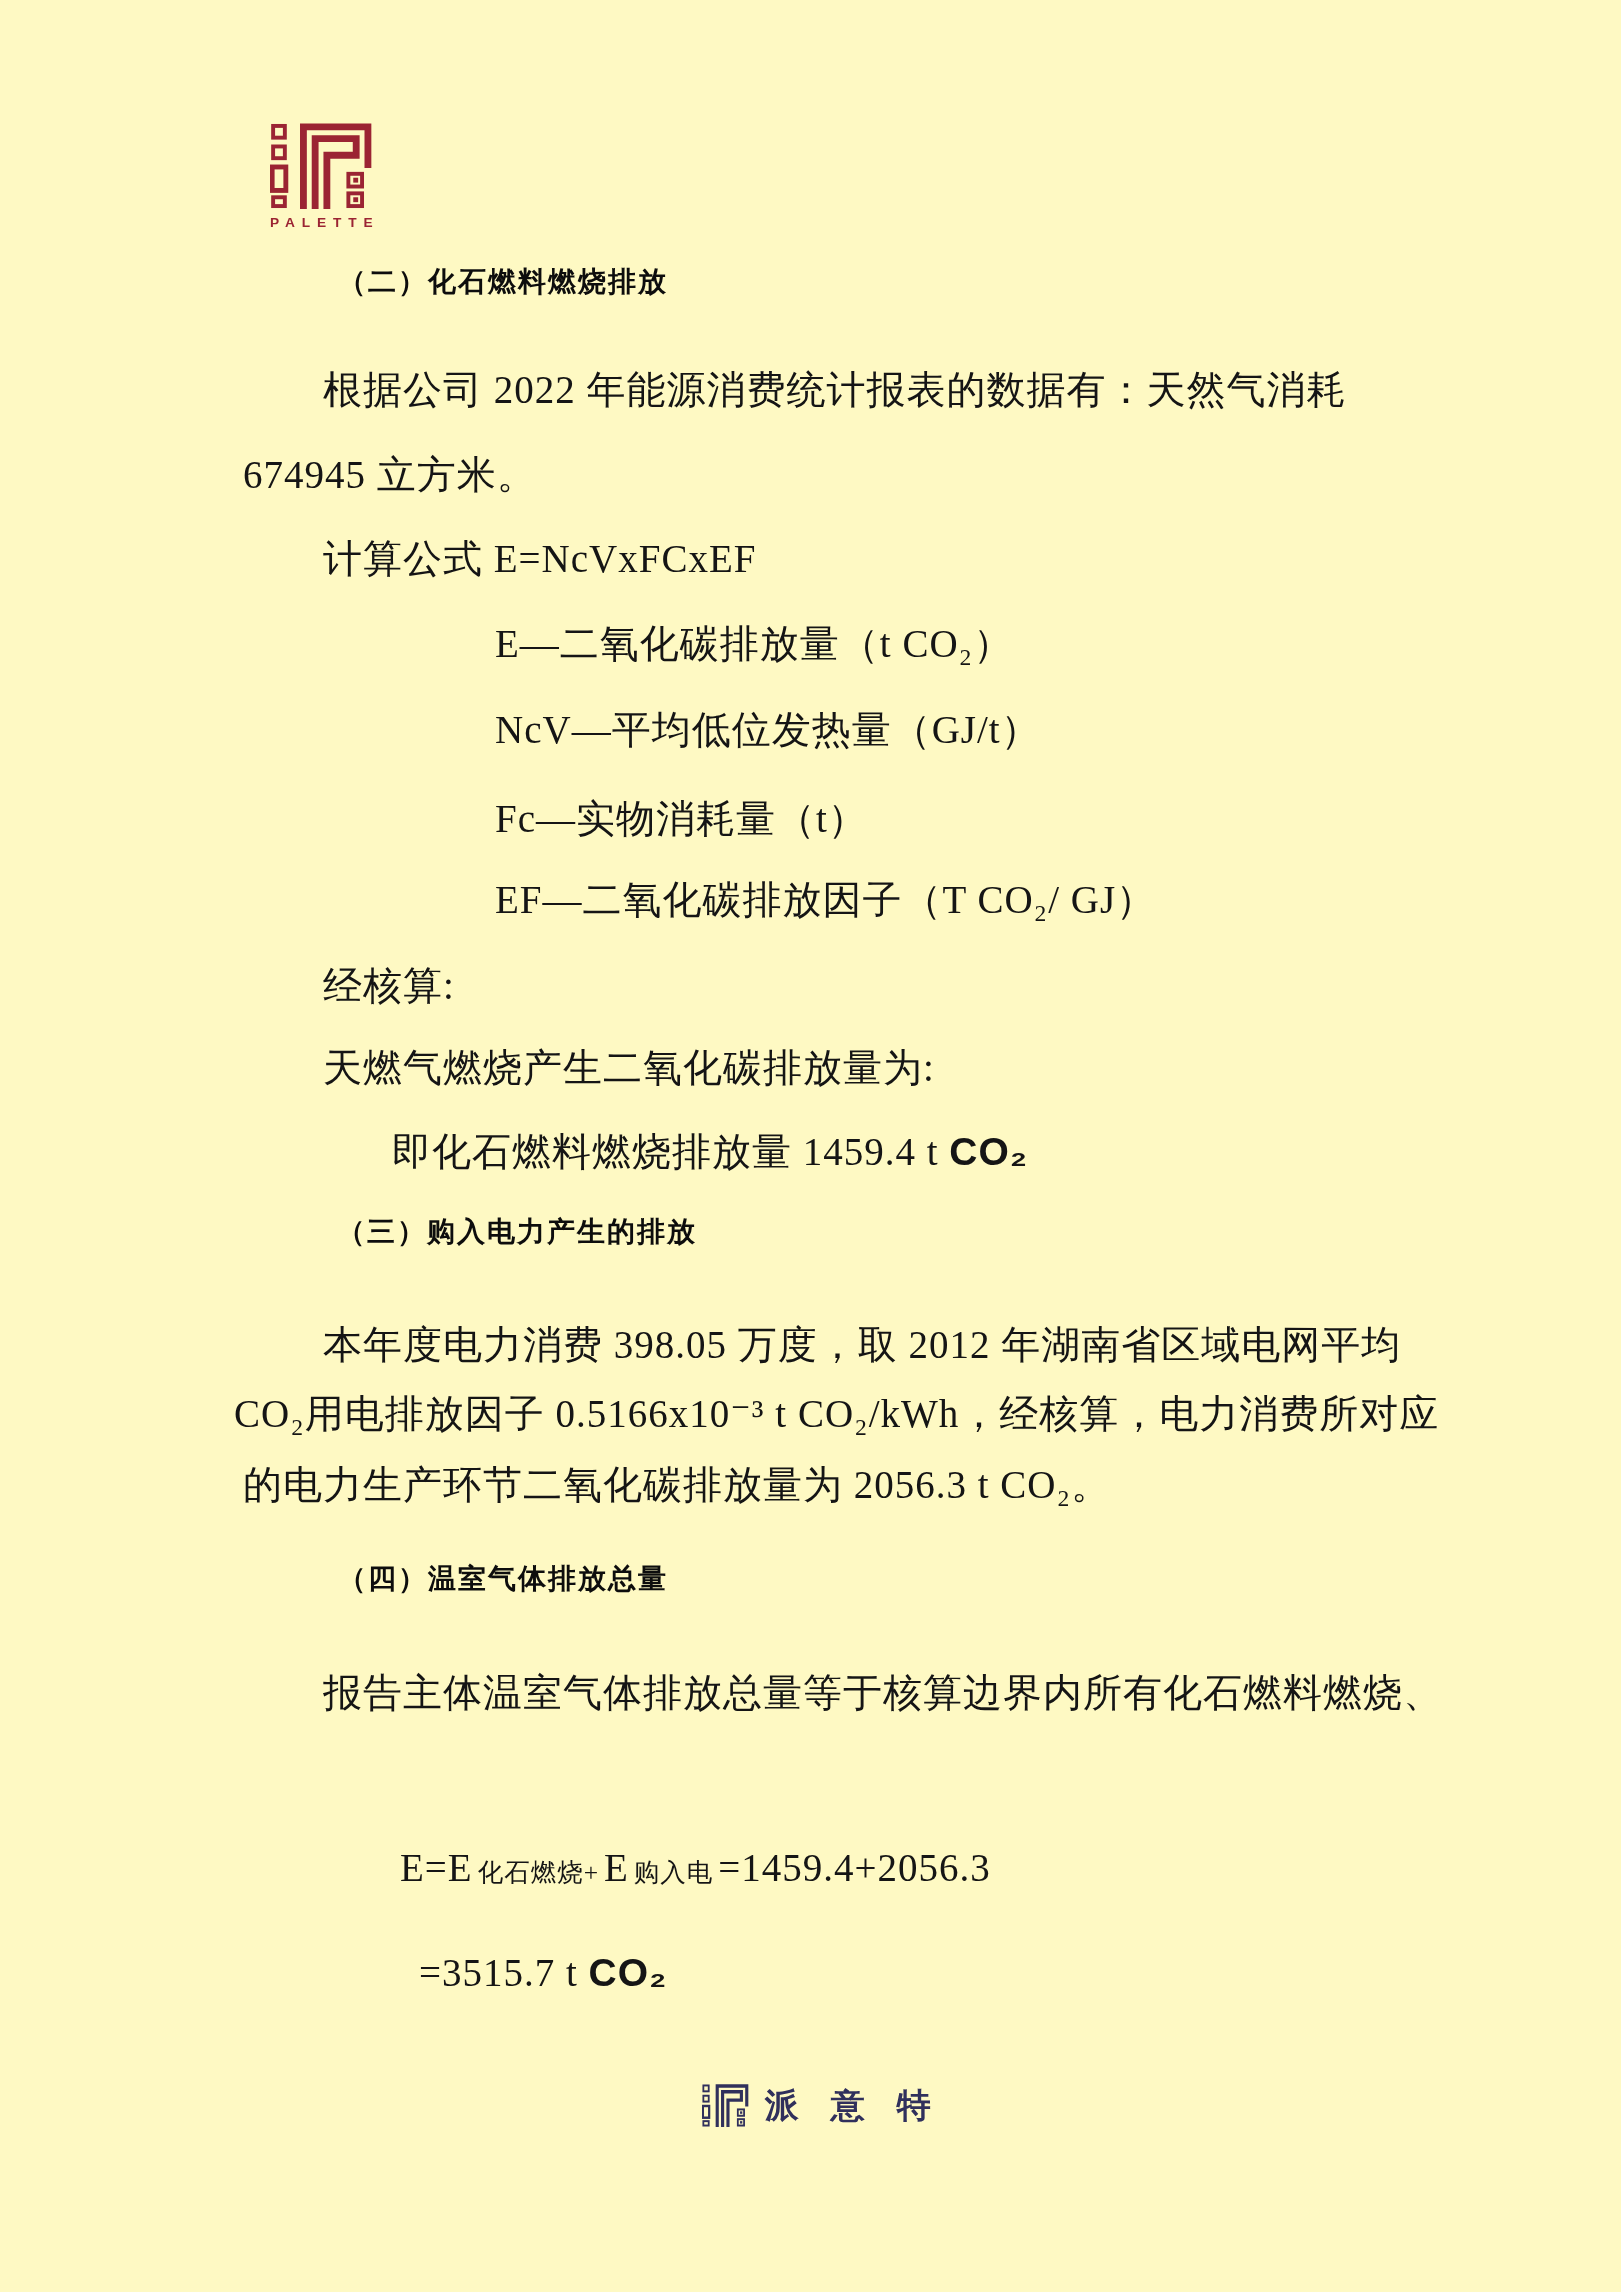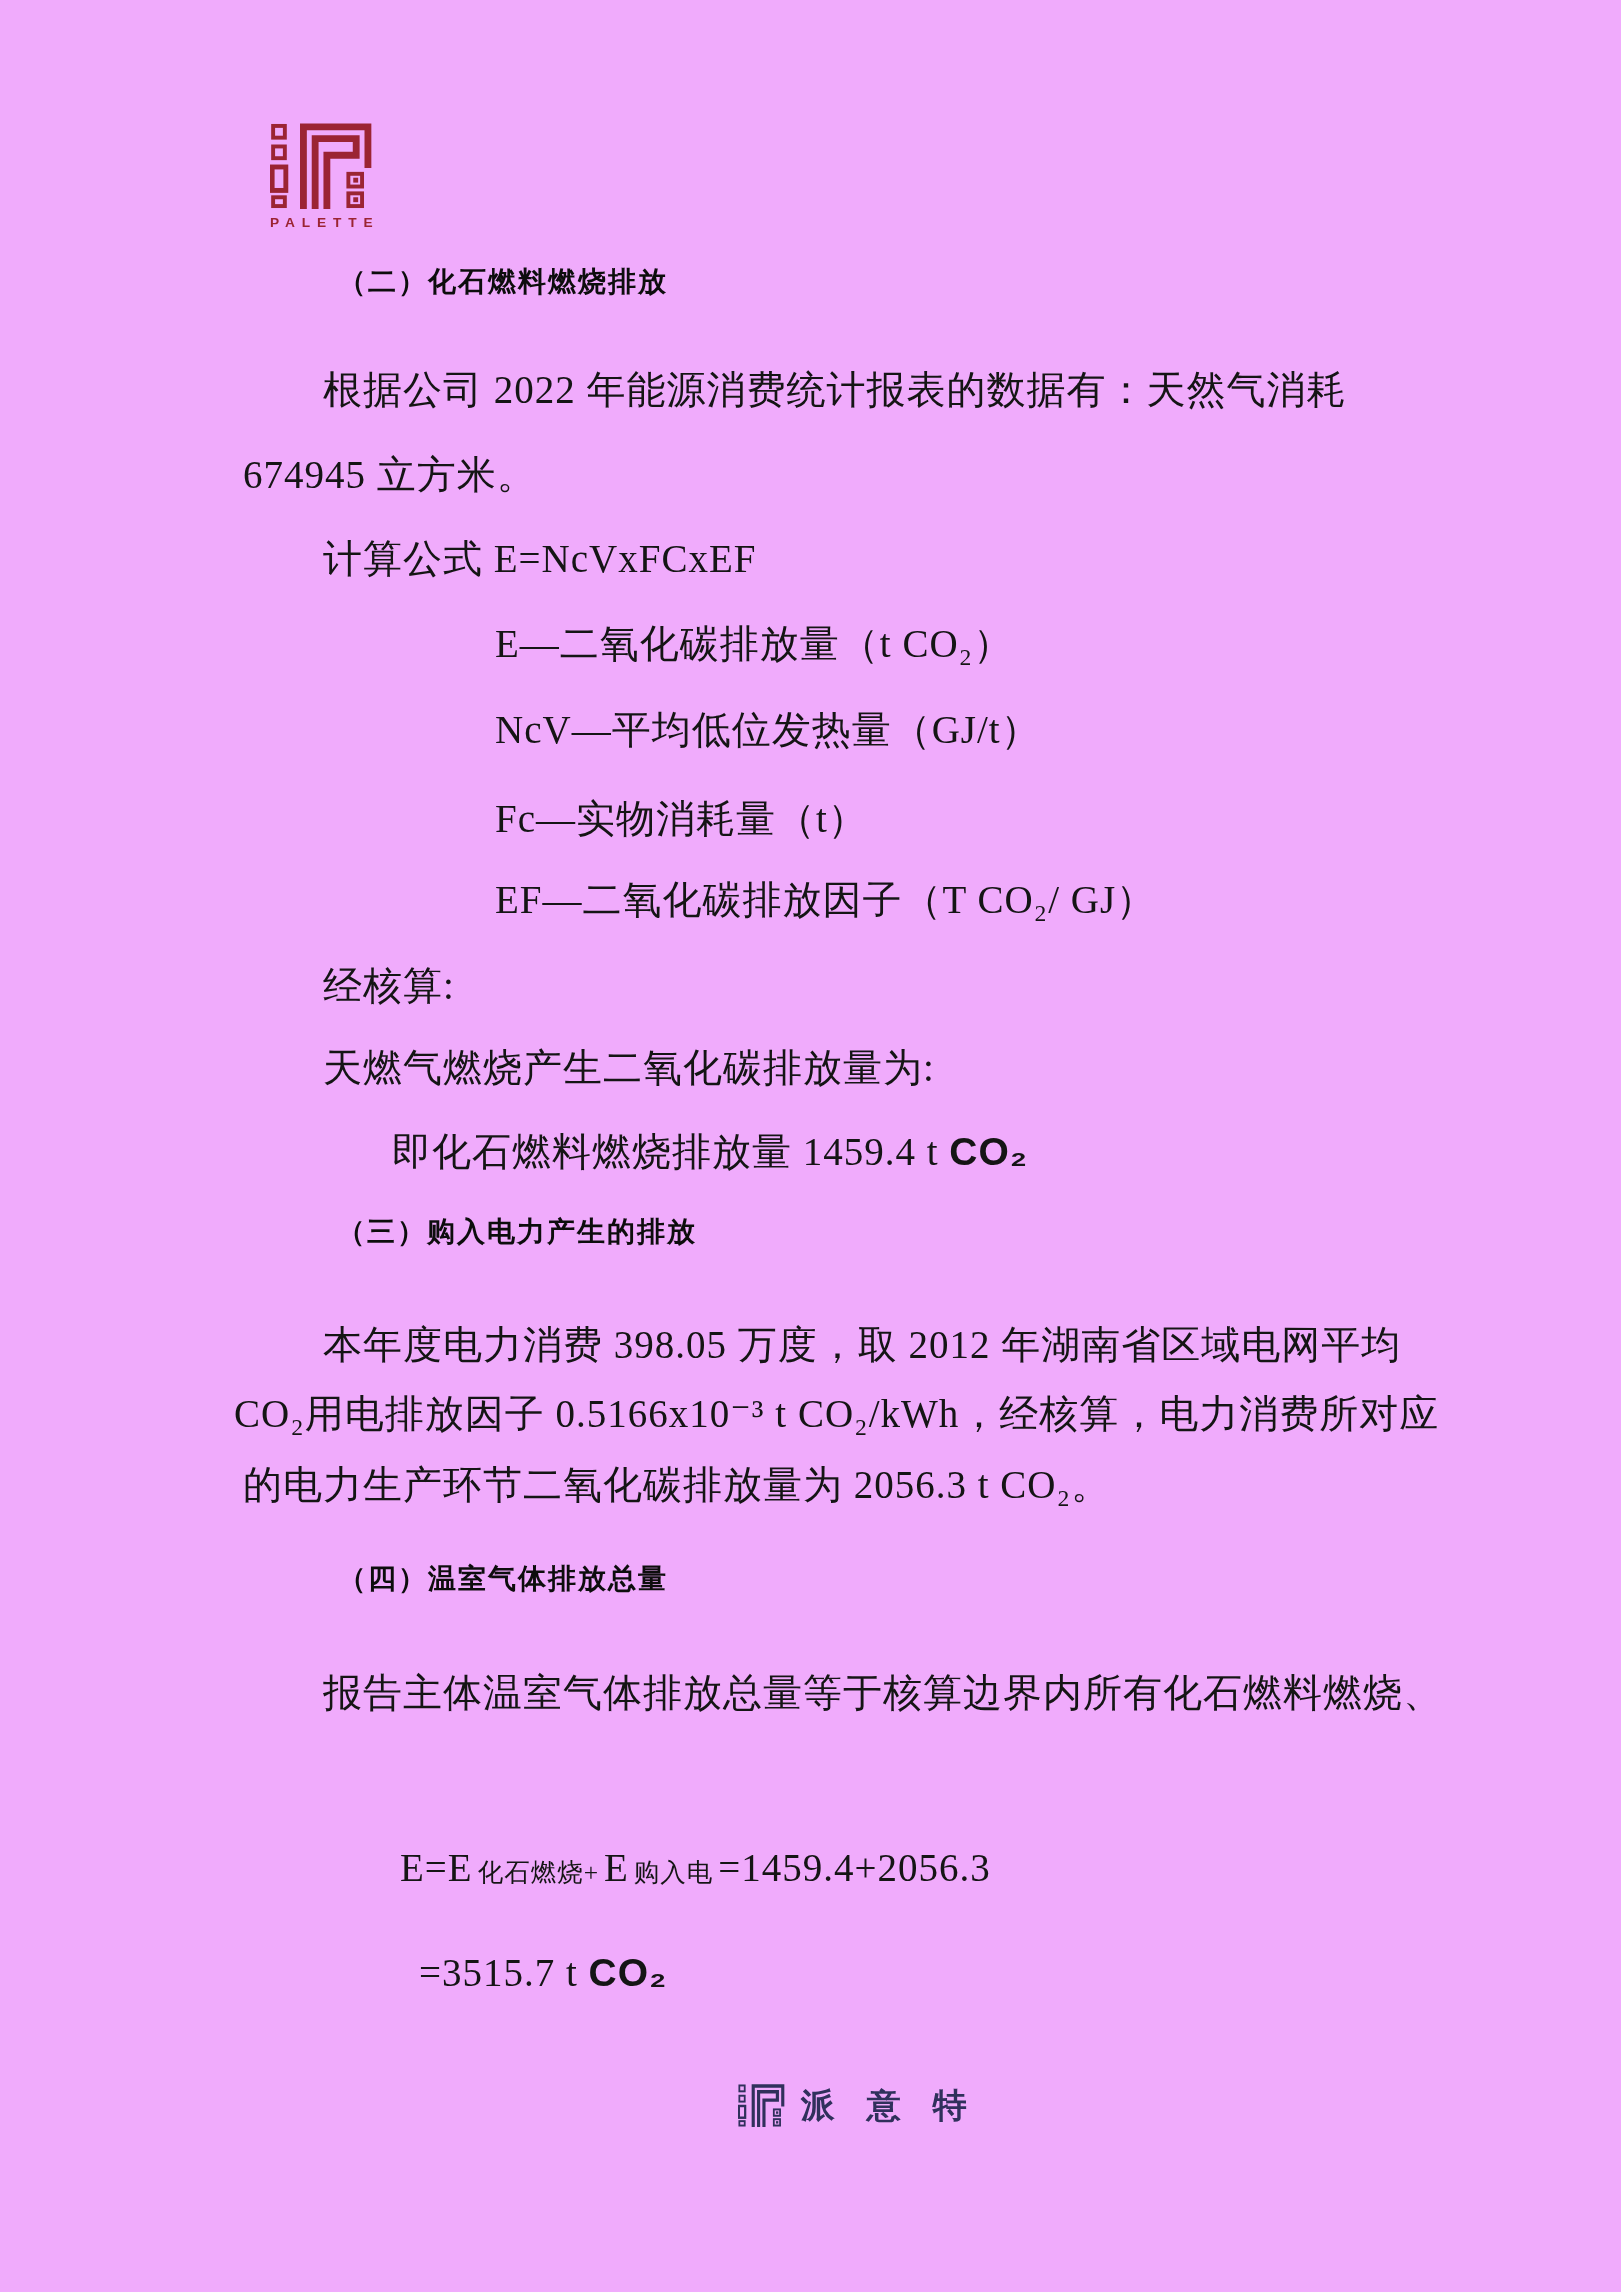--- a/index.html
+++ b/index.html
@@ -1,20 +1,20 @@
 <!DOCTYPE html>
 <html><head>
 <meta charset="utf-8">
 <title>Document</title>
 <style>
   html,body{margin:0;padding:0;background:#ffffff;}
   .page{
     position:relative;
     width:1621px;height:2293px;
-    background:#f0abfc;
+    background:#fef9c3;
     overflow:hidden;
     font-family:"Liberation Serif","DejaVu Serif",serif;
     color:#151515;
   }
   .line{
     position:absolute;
     white-space:nowrap;
     font-size:39px;
     line-height:1.2;
     letter-spacing:1px;
@@ -45,21 +45,20 @@
     font-family:"Liberation Sans","DejaVu Sans",sans-serif;
     font-size:13.7px;font-weight:700;
     letter-spacing:6.9px;
     color:#9b2433;
   }
   
   .footer{
     position:absolute;left:702px;top:2084px;
     display:flex;align-items:center;
     color:#30305c;
-    margin-left:36px;
   }
   .footer .mark{width:47px;height:43px;display:block;}
   .footer-word{
     margin-left:15.7px;
     font-family:"Liberation Sans","DejaVu Sans",sans-serif;
     font-size:34px;font-weight:600;
     letter-spacing:32px;
     color:#30305c;
     line-height:43px;
   }

